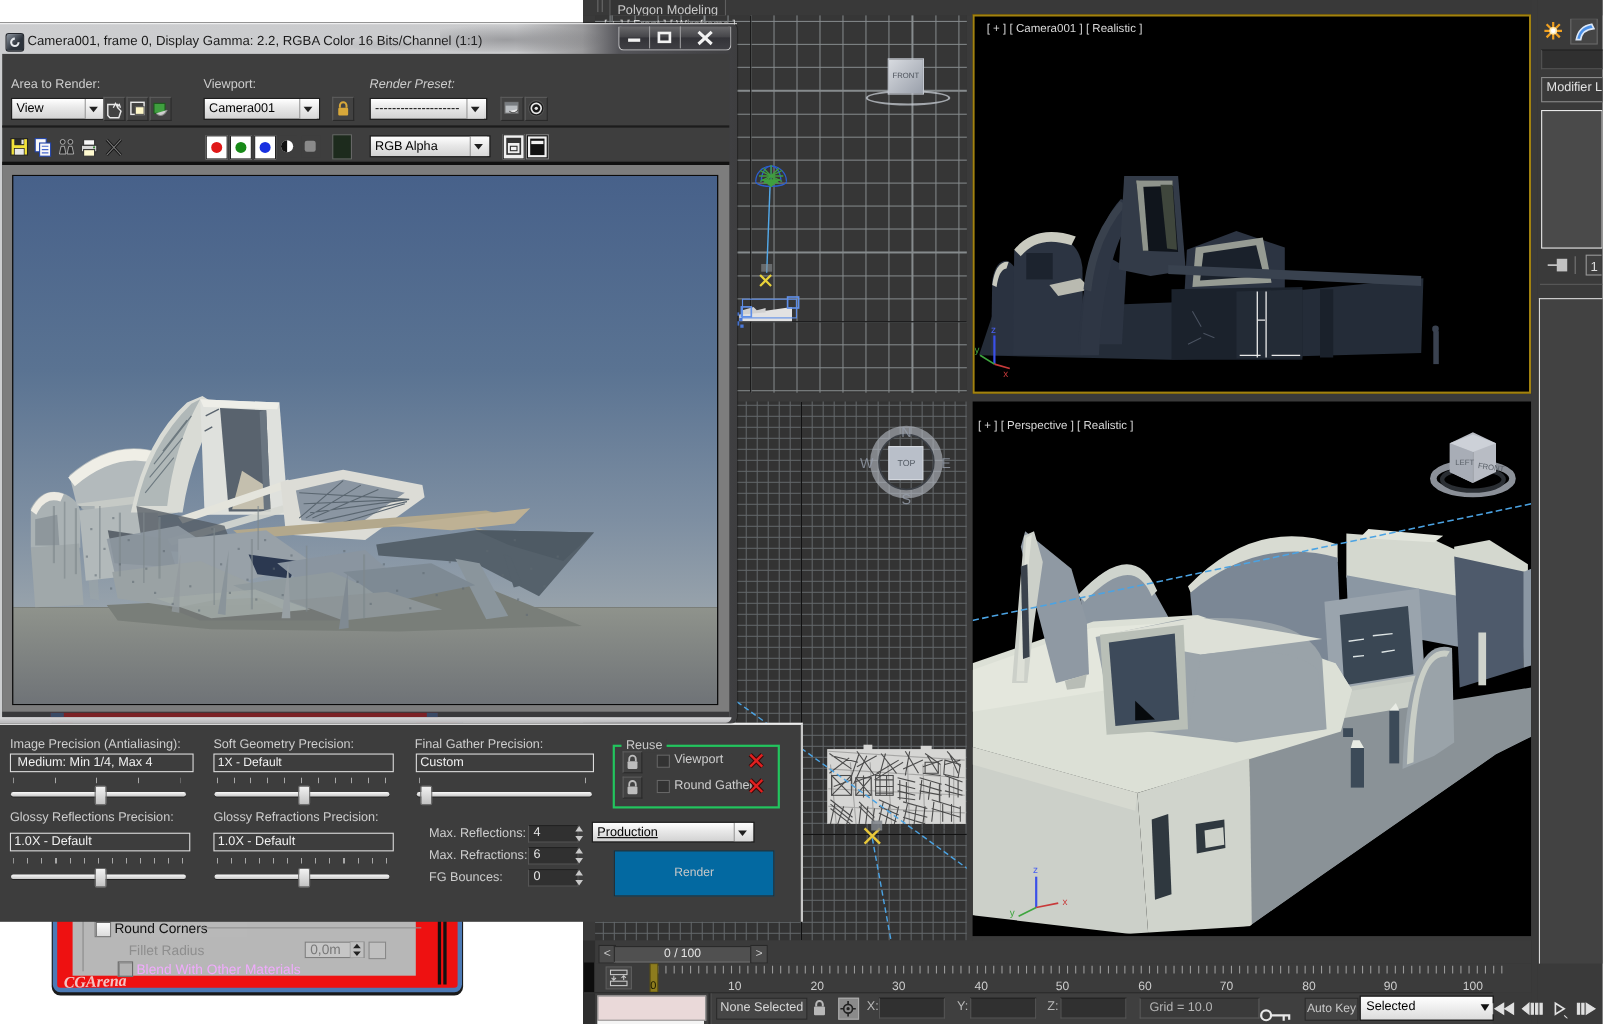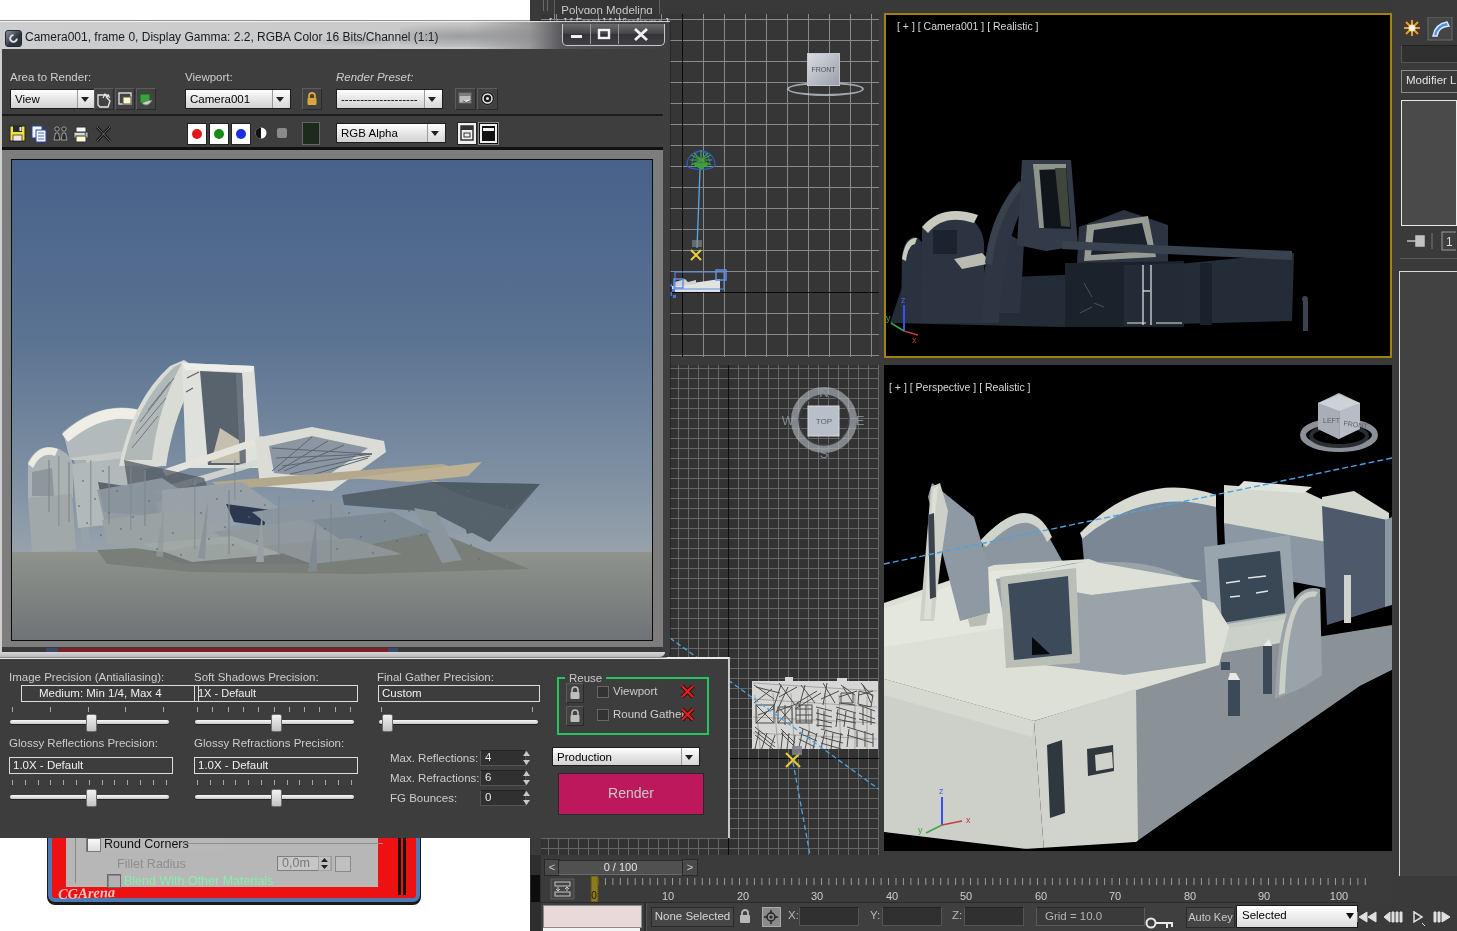--- a/index.html
+++ b/index.html
@@ -402,43 +402,43 @@
   <div class="ab" style="left:57px;top:189px;width:120px;height:15px;background:#b8b8b8;color:#111;font-size:12.5px;">Round Corners</div>
   <div class="ab" style="left:136px;top:195px;width:200px;height:1px;background:#909090;"></div>
   <div class="ab" style="left:70px;top:209px;color:#8e8e8e;font-size:12.5px;">Fillet Radius</div>
   <div class="ab" style="left:230px;top:208px;width:38px;height:13px;background:#c6c6c6;border:1px solid #7e7e7e;color:#787878;font-size:12.5px;line-height:13px;padding-left:4px;">0,0m</div>
   <svg class="ab" style="left:271px;top:208px;" width="14" height="15">
         <rect x="0" y="0" width="13" height="15" fill="#c0c0c0" stroke="#888"></rect>
         <path d="M6.5 2 L10 6 H3 Z M6.5 13 L10 9 H3 Z" fill="#222"></path>
       </svg>
   <div class="ab" style="left:288px;top:208px;width:14px;height:14px;background:#c0c0c0;border:1px solid #888;"></div>
   <div class="ab" style="left:60px;top:226px;width:12px;height:12px;background:#b2b2b2;border:1px solid #6a6a6a;box-shadow:1px 1px 0 #888 inset;"></div>
-  <div class="ab" style="left:77px;top:226px;color:#86efac;font-size:12.5px;">Blend With Other Materials</div>
+  <div class="ab" style="left:77px;top:226px;color:#f0abfc;font-size:12.5px;">Blend With Other Materials</div>
   <div class="ab" style="left:11px;top:237px;color:#f2c4c4;font-size:14.5px;font-style:italic;font-weight:bold;font-family:'Liberation Serif',serif;transform:rotate(-2deg);">CGArena</div>
 
   <div class="ab" style="left:351px;top:185px;width:3px;height:62px;background:#111;"></div>
   <div class="ab" style="left:356px;top:185px;width:3px;height:62px;background:#111;"></div>
 </div>
 
 <div class="ab" id="mrpanel" style="left:0;top:657px;width:730px;height:181px;background:#3d3d3d;border-top:2px solid #ececec;border-right:2px solid #c8c8c8;box-sizing:border-box;">
 
   <div class="ab txt" style="left:9px;top:12px;">Image Precision (Antialiasing):</div>
-  <div class="ab" style="left:21px;top:26px;width:159px;height:15px;border:1px solid #dcdcdc;color:#f0f0f0;font-size:11.5px;line-height:14px;padding-left:17px;">Medium: Min 1/4, Max 4</div>
+  <div class="ab" style="left:9px;top:26px;width:159px;height:15px;border:1px solid #dcdcdc;color:#f0f0f0;font-size:11.5px;line-height:14px;padding-left:6px;">Medium: Min 1/4, Max 4</div>
   <div class="ab ticks" style="left:12px;top:48px;width:152px;background-image:repeating-linear-gradient(to right,#a8a8a8 0 1px,transparent 1px 37.8px);"></div>
   <div class="ab slider" style="left:10px;top:61px;width:159px;">
         <div class="shandle" style="left:76px;"></div>
       </div>
   <div class="ab txt" style="left:9px;top:78px;">Glossy Reflections Precision:</div>
   <div class="ab" style="left:9px;top:98px;width:159px;height:15px;border:1px solid #dcdcdc;color:#f0f0f0;font-size:11.5px;line-height:14px;padding-left:3px;">1.0X - Default</div>
   <div class="ab ticks" style="left:12px;top:121px;width:155px;background-image:repeating-linear-gradient(to right,#a8a8a8 0 1px,transparent 1px 12.8px);"></div>
   <div class="ab slider" style="left:10px;top:136px;width:159px;">
         <div class="shandle" style="left:76px;"></div>
       </div>
 
-  <div class="ab txt" style="left:194px;top:12px;">Soft Shadows Precision:</div>
+  <div class="ab txt" style="left:194px;top:12px;">Soft Geometry Precision:</div>
   <div class="ab" style="left:194px;top:26px;width:159px;height:15px;border:1px solid #dcdcdc;color:#f0f0f0;font-size:11px;line-height:14px;padding-left:3px;">1X - Default</div>
   <div class="ab ticks" style="left:197px;top:48px;width:155px;background-image:repeating-linear-gradient(to right,#a8a8a8 0 1px,transparent 1px 15.3px);"></div>
   <div class="ab slider" style="left:195px;top:61px;width:159px;">
         <div class="shandle" style="left:76px;"></div>
       </div>
   <div class="ab txt" style="left:194px;top:78px;">Glossy Refractions Precision:</div>
   <div class="ab" style="left:194px;top:98px;width:159px;height:15px;border:1px solid #dcdcdc;color:#f0f0f0;font-size:11.5px;line-height:14px;padding-left:3px;">1.0X - Default</div>
   <div class="ab ticks" style="left:197px;top:121px;width:155px;background-image:repeating-linear-gradient(to right,#a8a8a8 0 1px,transparent 1px 12.8px);"></div>
   <div class="ab slider" style="left:195px;top:136px;width:159px;">
         <div class="shandle" style="left:76px;"></div>
@@ -482,22 +482,22 @@
   <div class="ab tbtn" style="left:566px;top:47px;width:16px;height:18px;"><svg width="16" height="18">
           <path d="M5 8 V6 a3 3 0 0 1 6 0 V8" fill="none" stroke="#bdbdbd" stroke-width="1.6"></path>
           <rect x="3.5" y="8" width="9" height="7" rx="1" fill="#bdbdbd"></rect>
         </svg></div>
   <div class="ab" style="left:597px;top:50px;width:10px;height:10px;background:#333;border:1px solid #666;"></div>
   <div class="ab txt" style="left:613px;top:49px;">Round Gather</div>
   <svg class="ab" style="left:680px;top:48px;" width="15" height="15">
         <path d="M2 2 L13 13 M13 2 L2 13" stroke="#3a0808" stroke-width="4"></path>
         <path d="M2 2 L13 13 M13 2 L2 13" stroke="#e02020" stroke-width="2.2"></path>
       </svg>
-  <div class="ab combo" style="left:552px;top:88px;width:142px;height:17px;">Production<span class="arr"></span></div>
-  <div class="ab" style="left:558px;top:114px;width:144px;height:40px;background:#be185d;border:1px solid #2a2a2a;color:#c8c8c8;font-size:14px;line-height:39px;text-align:center;">Render</div>
+  <div class="ab combo" style="left:538px;top:88px;width:142px;height:17px;text-decoration:underline;">Production<span class="arr"></span></div>
+  <div class="ab" style="left:558px;top:114px;width:144px;height:40px;background:#0369a1;border:1px solid #2a2a2a;color:#c8c8c8;font-size:11px;line-height:39px;text-align:center;">Render</div>
 </div>
 
 <div class="ab" id="rfw" style="left:0;top:21px;width:670px;height:636px;">
 
   <div class="ab" style="left:0;top:0;width:670px;height:636px;background:linear-gradient(90deg,#cdced0 0%,#c9cacc 70%,#9a9a9c 79%,#55555a 84%,#3e3e40 100%);border-radius:0 6px 6px 0;box-shadow:0 0 0 1px rgba(20,20,20,.45);"></div>
   <div class="ab" style="left:0;top:0;width:670px;height:1px;background:rgba(255,255,255,.75);"></div>
 
   <div class="ab" style="left:5px;top:9px;width:15px;height:15px;background:linear-gradient(135deg,#8a939e,#2c333c 60%);border:1px solid #23272d;border-radius:3px;">
     <svg width="15" height="15">
           <path d="M7.5 3.2 a4.3 4.3 0 1 0 4.3 4.3 l-1.9 0 a2.4 2.4 0 1 1 -2.4 -2.4 z" fill="#e4e8ec"></path>

